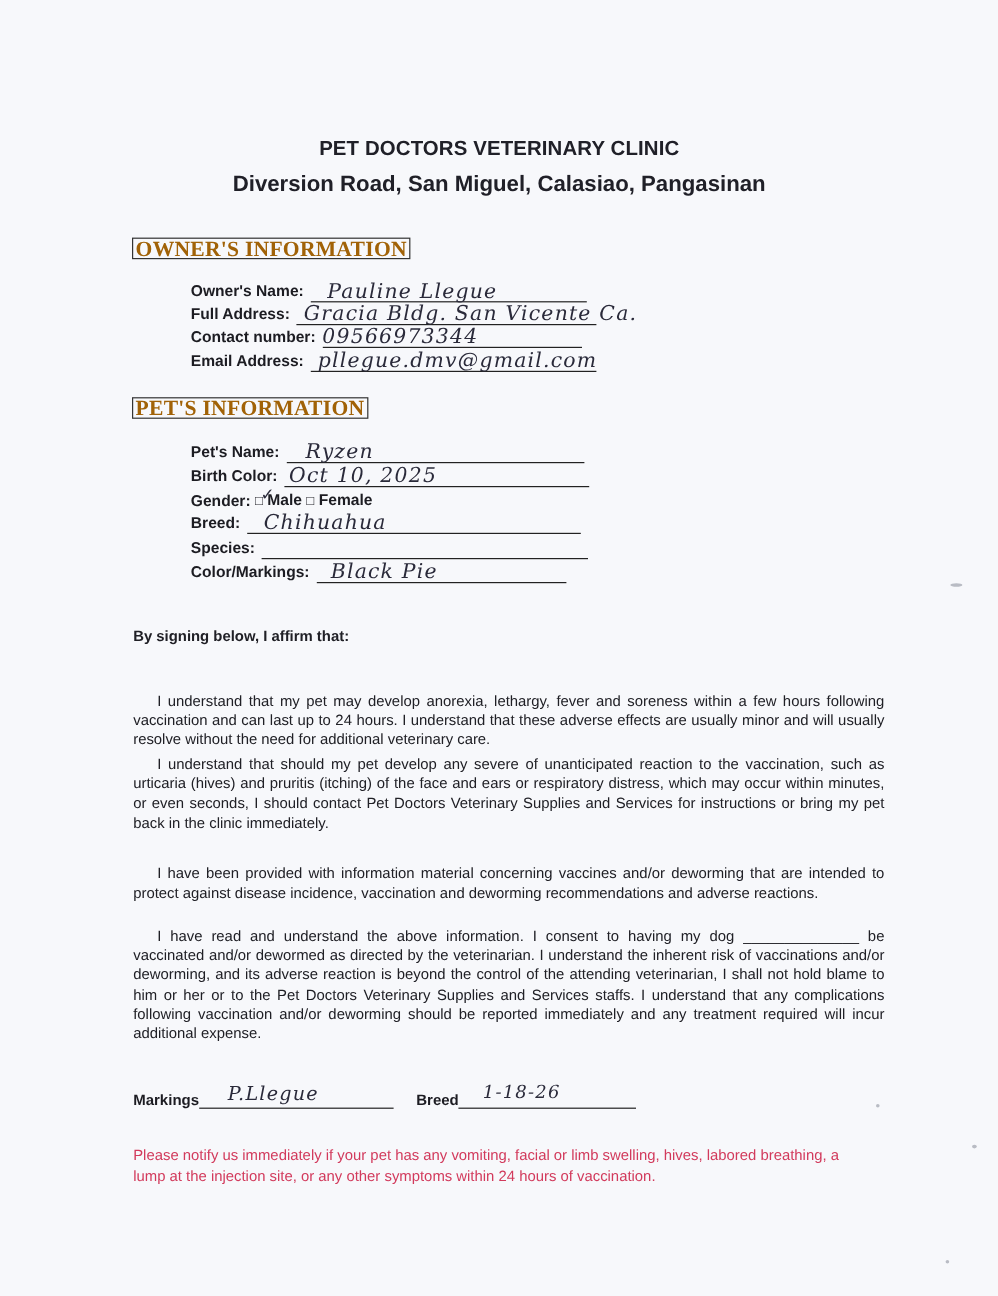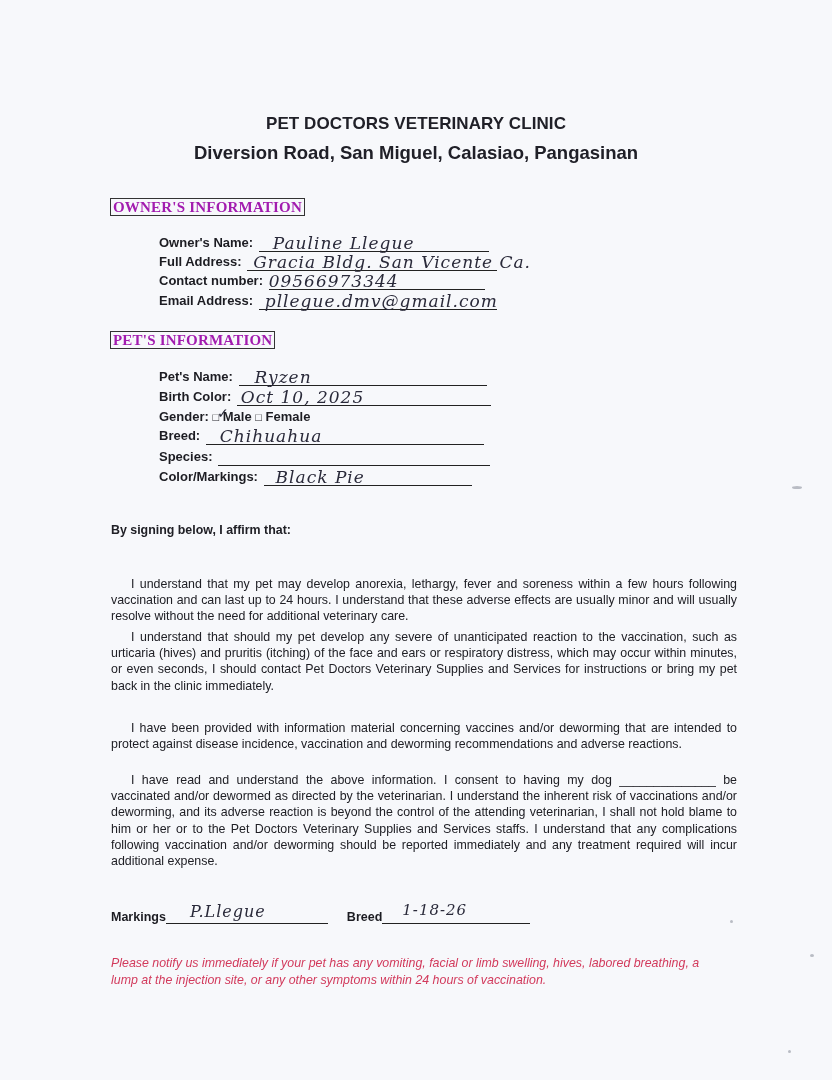--- a/index.html
+++ b/index.html
@@ -14,21 +14,21 @@
   .title {
     position: absolute; left: 0; width: 832px; text-align: center;
     font-weight: bold; color: #202028;
   }
   .t1 { top: 114px; font-size: 17px; letter-spacing: 0.1px; }
   .t2 { top: 142px; font-size: 18.5px; }
   .section-box {
     position: absolute; left: 110px;
     border: 1px solid #333; padding: 0 2px;
     font-family: "Liberation Serif", serif; font-weight: bold;
-    font-size: 15px; line-height: 16px; color: #a21caf;
+    font-size: 18px; line-height: 16px; color: #a16207;
     letter-spacing: 0.2px;
   }
   .field {
     position: absolute; left: 159px; height: 18px;
     font-weight: bold; font-size: 13px; line-height: 18px; white-space: nowrap;
   }
   .field .label { display: inline-block; vertical-align: bottom; }
   .field .line {
     display: inline-block; vertical-align: bottom; position: relative;
     border-bottom: 1.3px solid #222; height: 16px; margin-left: 2px;
@@ -52,21 +52,21 @@
     position: absolute; left: 111px; width: 626px;
     font-size: 12.4px; line-height: 16.2px; text-align: justify;
     text-indent: 20px; color: #202026; margin: 0;
   }
   .para .u { text-decoration: underline; }
   .sig-row { position: absolute; top: 909px; left: 111px; font-weight: bold; font-size: 12.5px; white-space: nowrap; }
   .sig-line { display: inline-block; width: 162px; border-bottom: 1.3px solid #222; height: 14px; vertical-align: bottom; position: relative; }
   .date-line { display: inline-block; width: 148px; border-bottom: 1.3px solid #222; height: 14px; vertical-align: bottom; position: relative; }
   .notice {
     position: absolute; left: 111px; top: 955px; width: 600px;
-    font-style: italic; font-size: 12.4px; line-height: 17px; color: #d23a5c;
+    font-size: 12.4px; line-height: 17px; color: #d23a5c;
   }
   .speck { position: absolute; background: #b9bcc4; border-radius: 50%; }
 </style>
 </head>
 <body>
 
 <div class="page">
 
   <div class="title t1">PET DOCTORS VETERINARY CLINIC</div>
   <div class="title t2">Diversion Road, San Miguel, Calasiao, Pangasinan</div>

